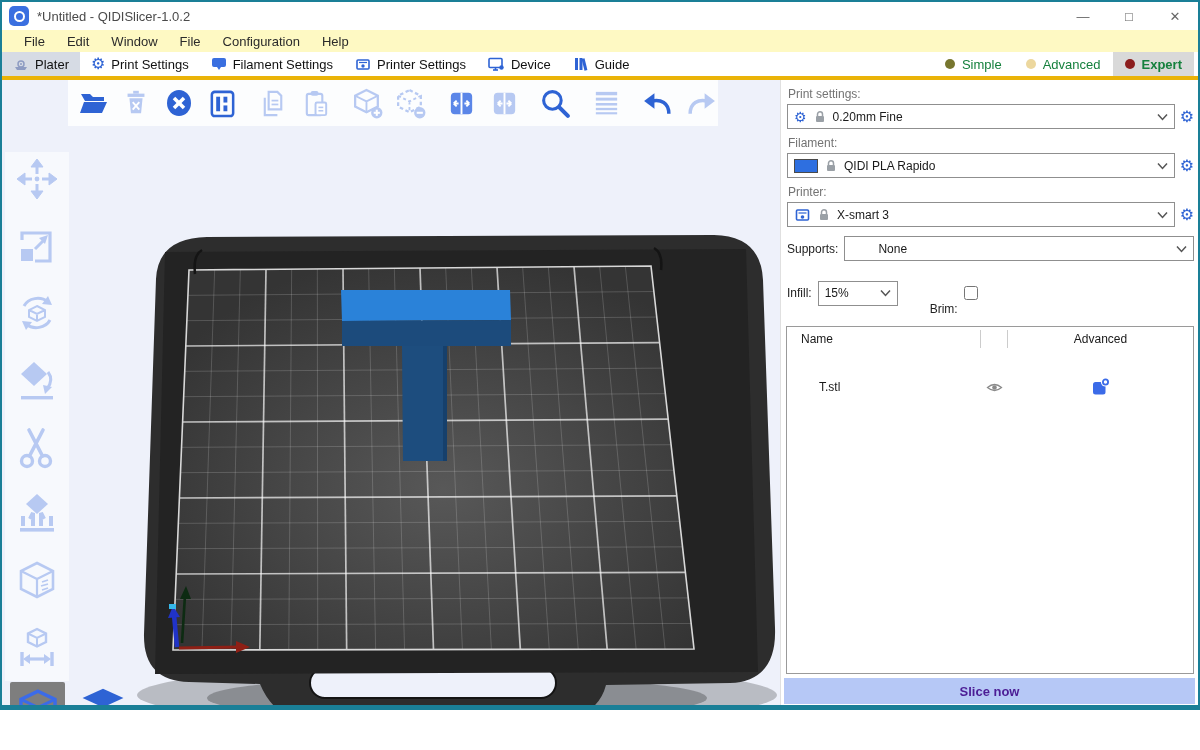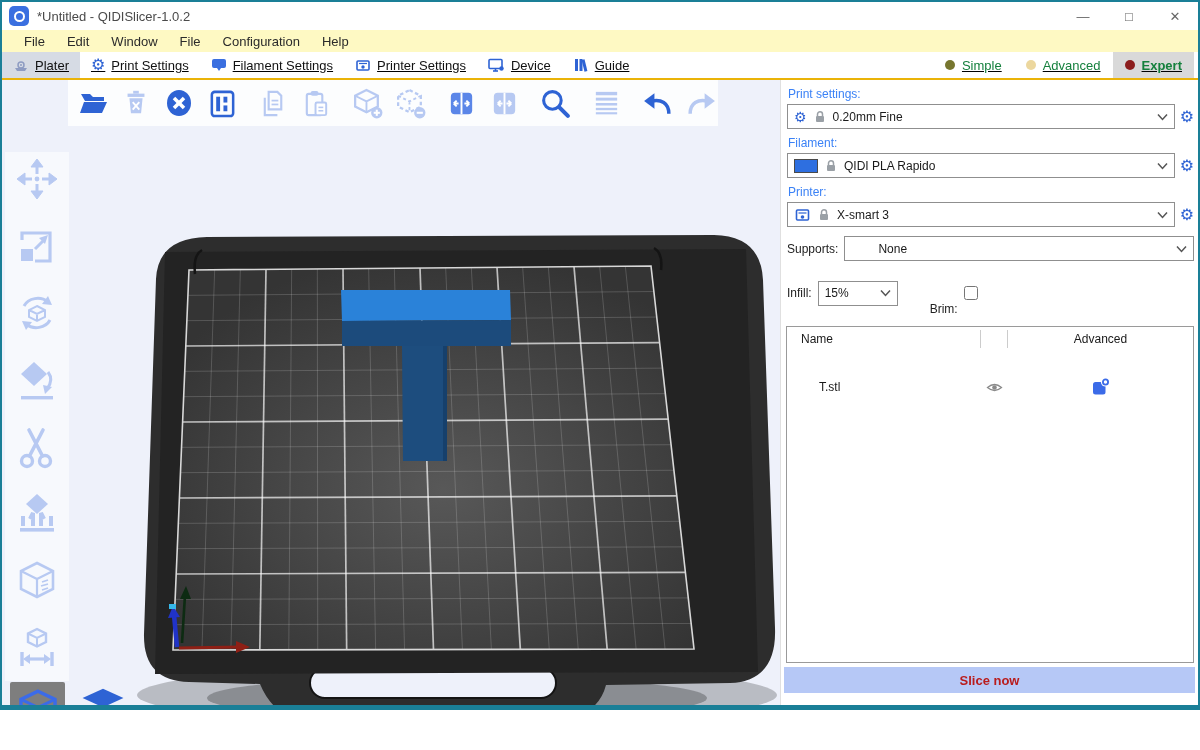--- a/index.html
+++ b/index.html
@@ -17,21 +17,21 @@
   .win-btn { width:46px; height:100%; display:flex; align-items:center; justify-content:center;
              color:#666; font-size:13px; }
 
   
   .menubar { height:22px; display:flex; align-items:center; padding-left:22px; gap:22px;
              background:#fef9c3; flex:none; }
   .menu-item { font-size:13px; color:#2b2b2b; }
 
   
   .tabbar { height:28px; display:flex; align-items:stretch; background:#fff; flex:none;
-            border-bottom:2px solid #eab308;text-decoration:underline; }
+            border-bottom:4px solid #eab308; }
   .tab { display:flex; align-items:center; gap:6px; padding:0 11px; font-size:13px; color:#111; }
   .tab.selected { background:#d6dbe4; }
   .tab svg { flex:none; }
   .modes { margin-left:auto; display:flex; align-items:stretch; padding-right:4px; }
   .mode { display:flex; align-items:center; gap:7px; padding:0 12px; font-size:13px; color:#15803d; }
   .mode.selected { background:#d9d9d9; font-weight:bold; }
   .dot { width:10px; height:10px; border-radius:50%; }
 
   
   .main { flex:1; display:flex; min-height:0; }
@@ -54,21 +54,21 @@
   .gbtn { width:46px; height:46px; display:flex; align-items:center; justify-content:center; }
 
   
   .viewbtns { position:absolute; left:8px; top:602px; display:flex; gap:10px; }
   .vbtn { width:55px; height:56px; display:flex; align-items:center; justify-content:center; border-radius:2px; }
   .vbtn.selected { background:#7e7e7e; }
 
   
   .rpanel { flex:1; background:#fff; display:flex; flex-direction:column; min-height:0;
             border-left:1px solid #e0e0e0; }
-  .rp-label { font-size:12px; color:#3b82f6; margin:7px 0 3px 7px; }
+  .rp-label { font-size:12px; color:#737373; margin:7px 0 3px 7px; }
   .combo-row { display:flex; align-items:center; margin:0 4px 0 6px; gap:5px; }
   .combo { flex:1; height:25px; border:1px solid #8f8f8f; background:#fff; display:flex;
            align-items:center; padding:0 6px; gap:7px; font-size:12px; color:#1a1a1a; }
   .combo .chev { margin-left:auto; }
   .swatch { width:24px; height:14px; background:#2e6fe0; border:1px solid #4a4a4a; }
   .gear-txt { font-size:16px; color:#2e63d4; line-height:1; }
   .inline-row { display:flex; align-items:center; margin:9px 4px 0 6px; font-size:12px; color:#222; }
   .supports-combo { flex:1; margin-left:6px; }
   .infill-combo { width:80px; margin-left:6px; flex:none; }
   .brim-label { margin-left:32px;margin-top:32px; }
@@ -77,23 +77,23 @@
   .obj-list { margin:10px 4px 0 5px; flex:1; border:1px solid #9a9a9a; background:#fff;
               font-size:12px; color:#1a1a1a; min-height:0; }
   .list-head { display:grid; grid-template-columns:1fr 28px 185px; height:24px; align-items:center; }
   .col-eye-h { border-left:1px solid #ccc; border-right:1px solid #ccc; height:18px; }
   .head-name { padding-left:14px; }
   .head-edit { text-align:center; }
   .list-row { display:grid; grid-template-columns:1fr 28px 185px; height:26px; align-items:center;margin-top:23px; }
   .cell-name { padding-left:32px; }
   .cell-eye, .cell-edit { display:flex; justify-content:center; align-items:center; }
 
-  .slice-btn { height:26px; margin:4px 3px 12px 3px; background:#b6c8f6; border:none;
+  .slice-btn { height:26px; margin:4px 3px 1px 3px; background:#b6c8f6; border:none;
                font-family:"Liberation Sans",sans-serif; font-size:13px; font-weight:bold;
-               color:#b91c1c; }
+               color:#4c1d95; }
 </style>
 </head>
 <body>
 
 <div class="window">
 
   <div class="titlebar">
     <div class="app-logo">
         <div class="ring"></div>
       </div>

